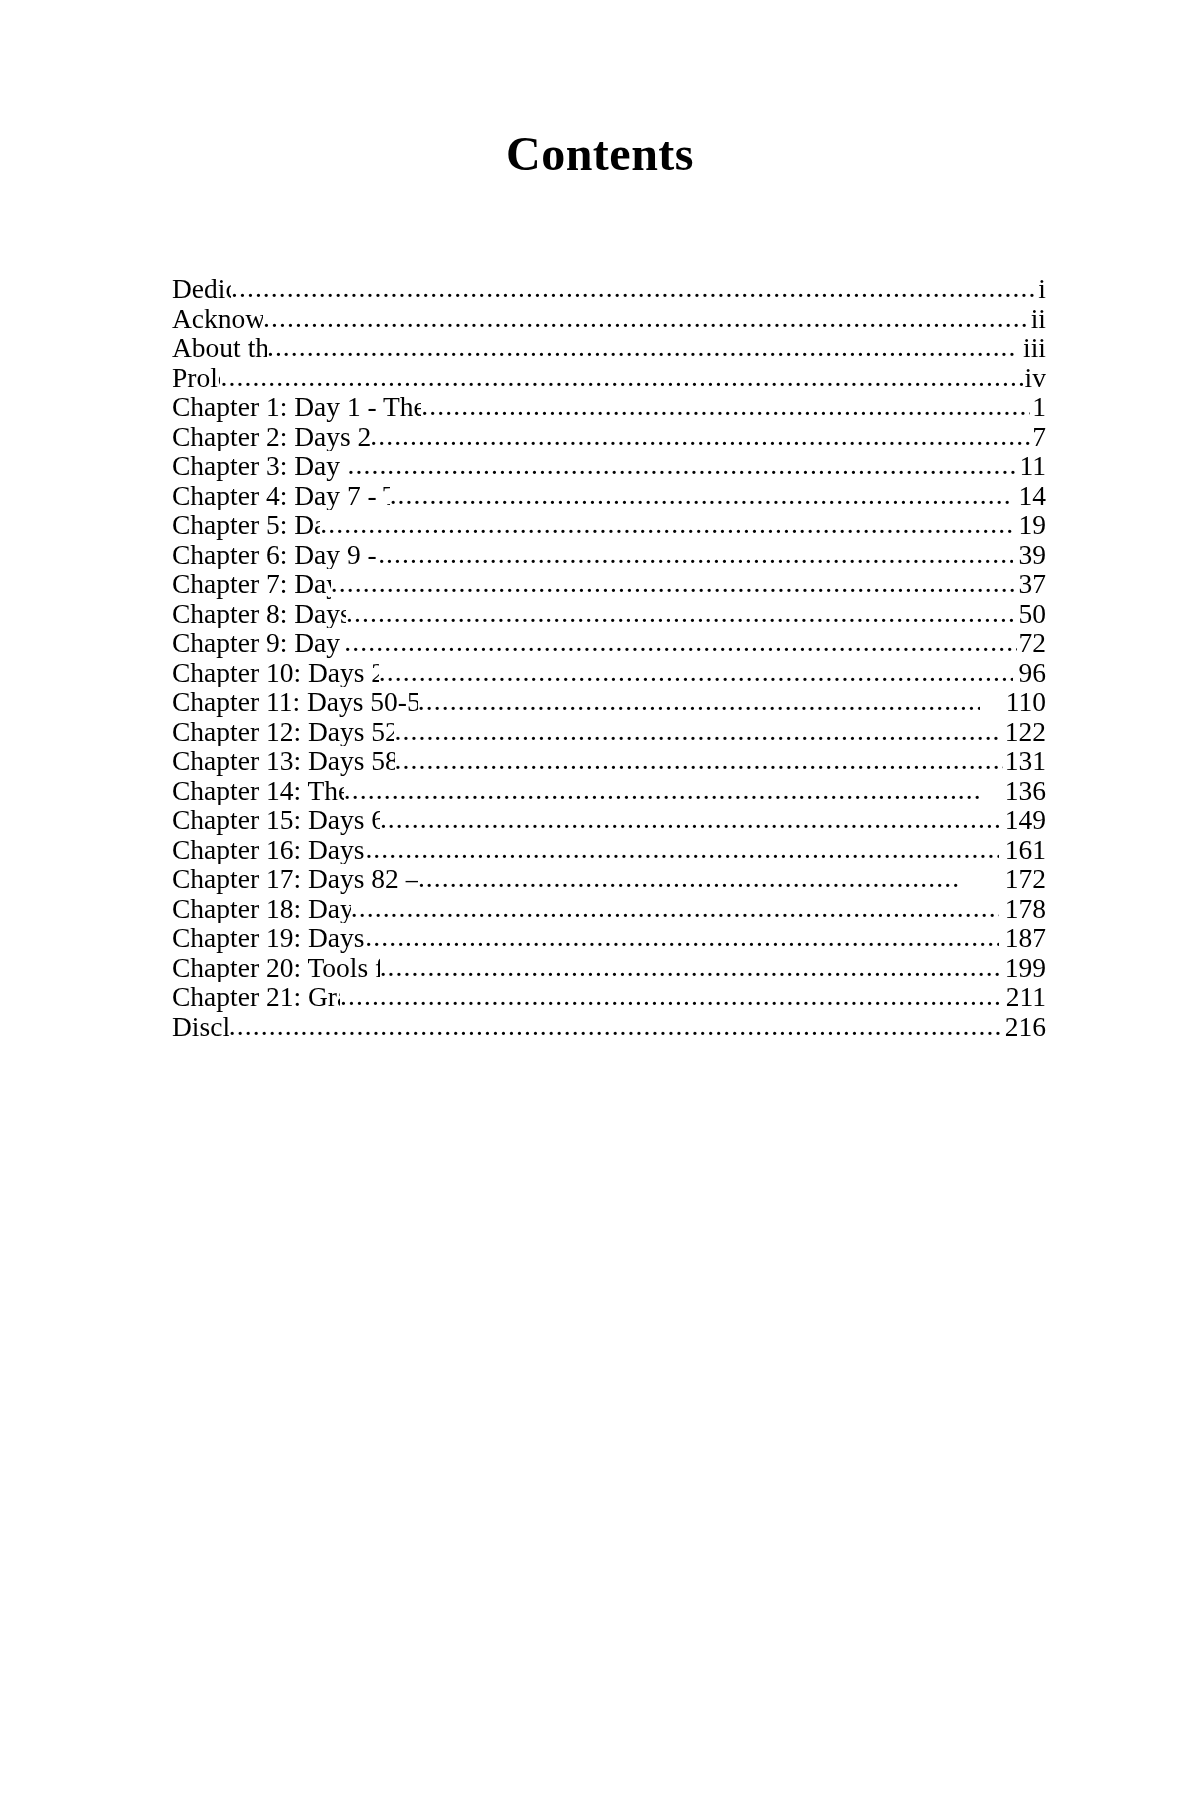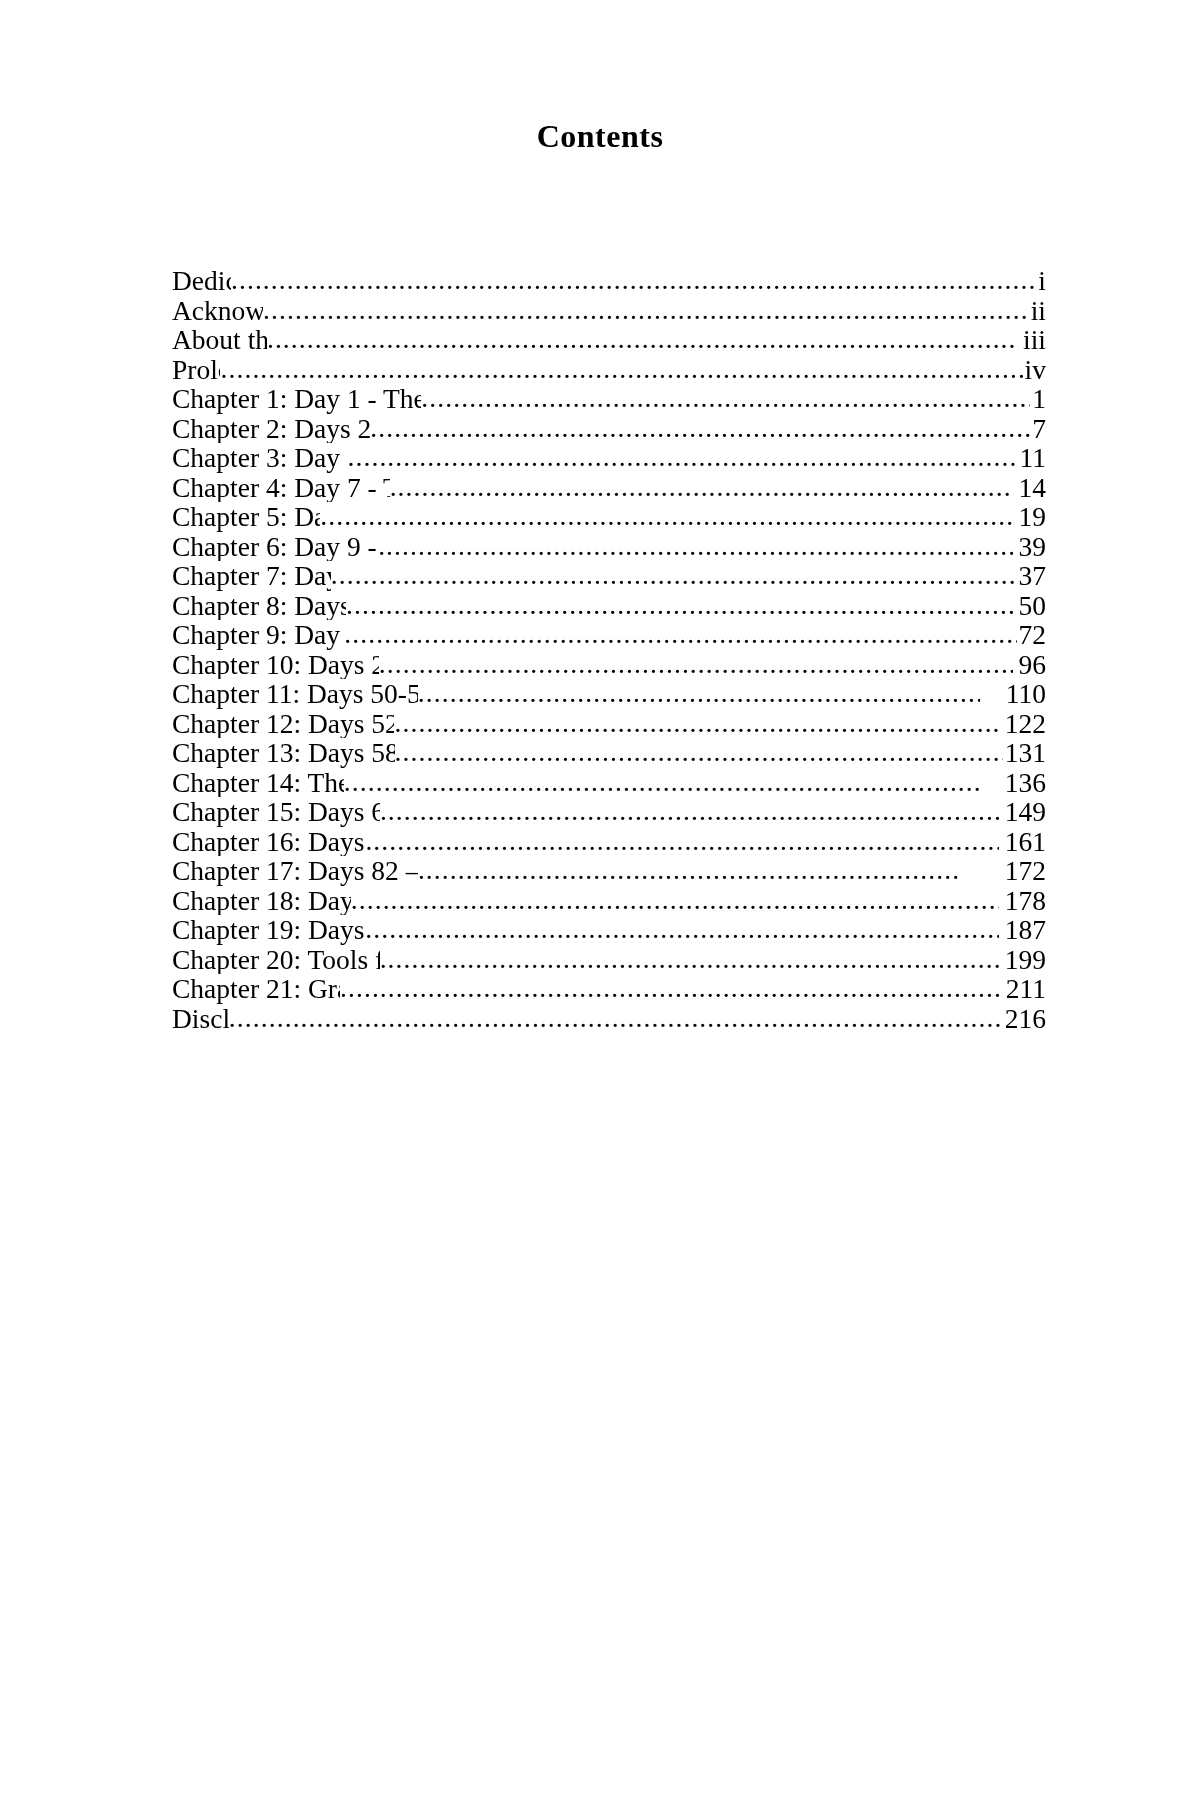--- a/index.html
+++ b/index.html
@@ -12,24 +12,24 @@
     width: 1200px;
     height: 1804px;
     background: #ffffff;
     margin: 0 auto;
     font-family: "Liberation Serif", "DejaVu Serif", serif;
     color: #000000;
     box-sizing: border-box;
   }
   .toc-title {
     text-align: center;
-    font-size: 32px;
+    font-size: 48px;
     font-weight: bold;
     letter-spacing: 0.5px;
-    margin: 8px;
+    margin: 16px;
     padding-top: 110px;
     font-family: "Liberation Serif", "DejaVu Serif", serif;
   }
   .toc-list {
     position: absolute;
     left: 172px;
     right: 154px;
     top: 258px;
   }
   .toc-row {

